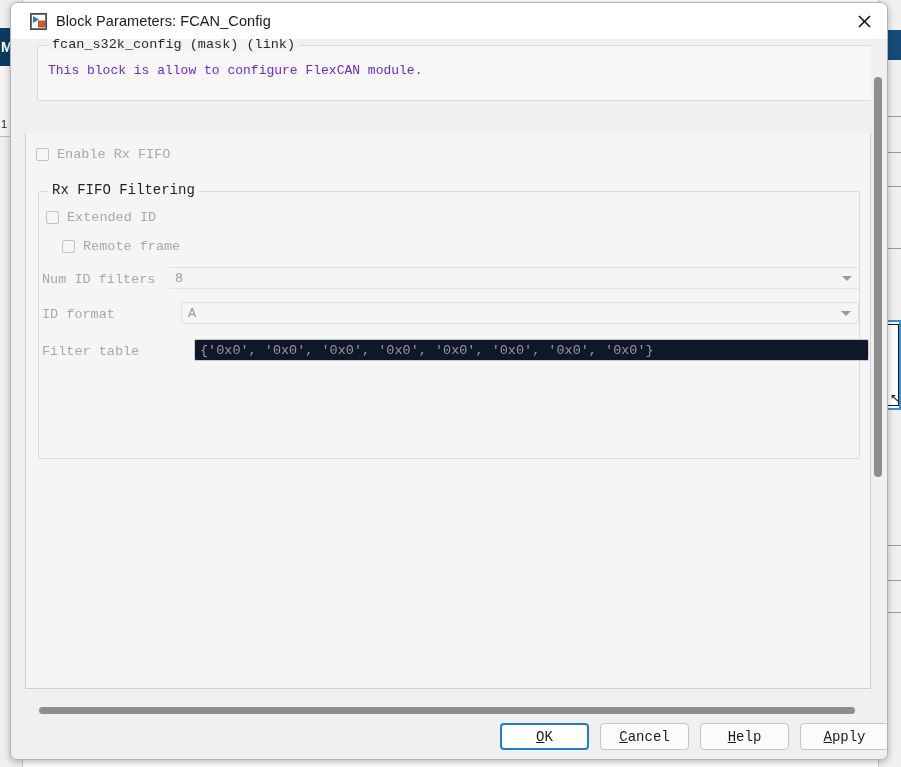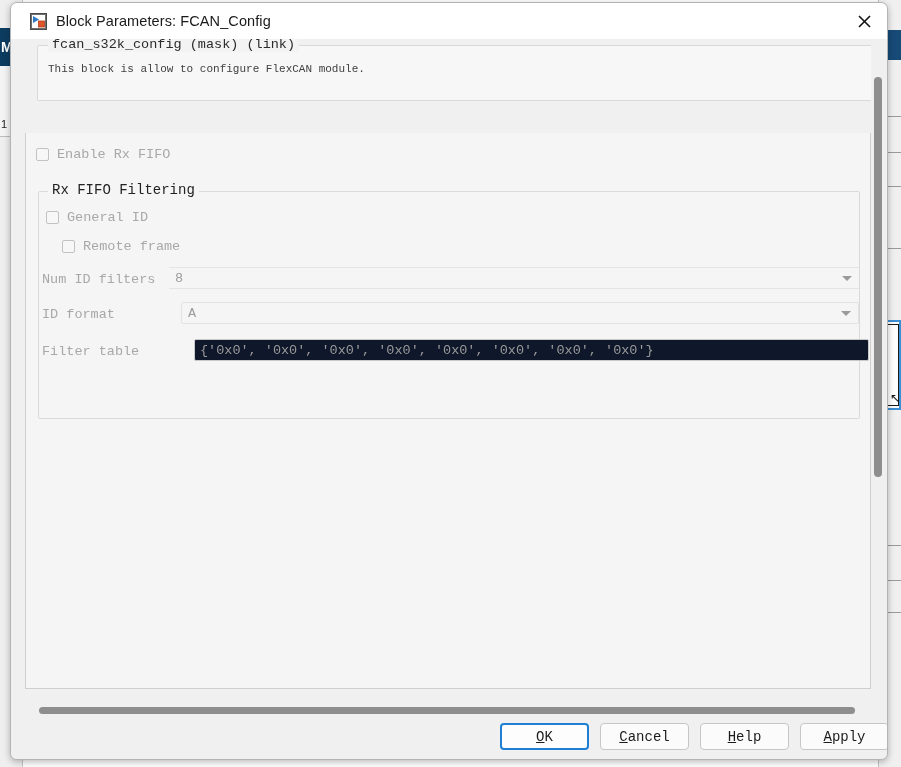--- a/index.html
+++ b/index.html
@@ -128,22 +128,22 @@
     background: #f3f3f3;
     padding: 0 4px;
     font-family: "Liberation Mono", monospace;
     font-size: 13.5px;
     color: #2b2b2b;
     white-space: nowrap;
   }
   .mask-desc {
     position: absolute; left: 10px; top: 17px;
     font-family: "Liberation Mono", monospace;
-    font-size: 11px;
-    color: #404040;
+    font-size: 13px;
+    color: #6d28d9;
     white-space: nowrap;
   }
 
   
   .tabstrip {
     position: absolute; left: 12px; top: 68px;
     width: 846px; height: 26px;
     border-bottom: 1px solid #cfcfcf;
     box-sizing: border-box;
   }
@@ -196,21 +196,21 @@
     border-radius: 2px;
     background: #f7f7f7;
     margin-right: 8px;
     box-sizing: border-box;
     flex: 0 0 auto;
   }
 
   
   .filtering-group {
     position: absolute; left: 12px; top: 58px;
-    width: 822px; height: 228px;
+    width: 822px; height: 268px;
     border: 1px solid #dadada;
     border-top: 1px solid #dadada;
     border-radius: 2px;
     box-sizing: border-box;
     background: transparent;
   }
   .filtering-legend {
     position: absolute; left: 9px; top: -10px;
     background: #f5f5f5;
     padding: 0 4px;
@@ -402,21 +402,21 @@
           <div class="chk-row" style="left:10px; top:14px;">
             <span class="checkbox"></span>
             <span>Enable Rx FIFO</span>
           </div>
 
           <div class="filtering-group">
             <span class="filtering-legend">Rx FIFO Filtering</span>
 
             <div class="chk-row" style="left:7px; top:18px;">
               <span class="checkbox"></span>
-              <span>General ID</span>
+              <span>Extended ID</span>
             </div>
 
             <div class="chk-row" style="left:23px; top:47px;">
               <span class="checkbox"></span>
               <span>Remote frame</span>
             </div>
 
             <span class="field-label" style="left:3px; top:80px;">Num ID filters</span>
             <div class="combo-flat" style="left:130px; top:75px; width:690px;">
               <span class="val">8</span>

